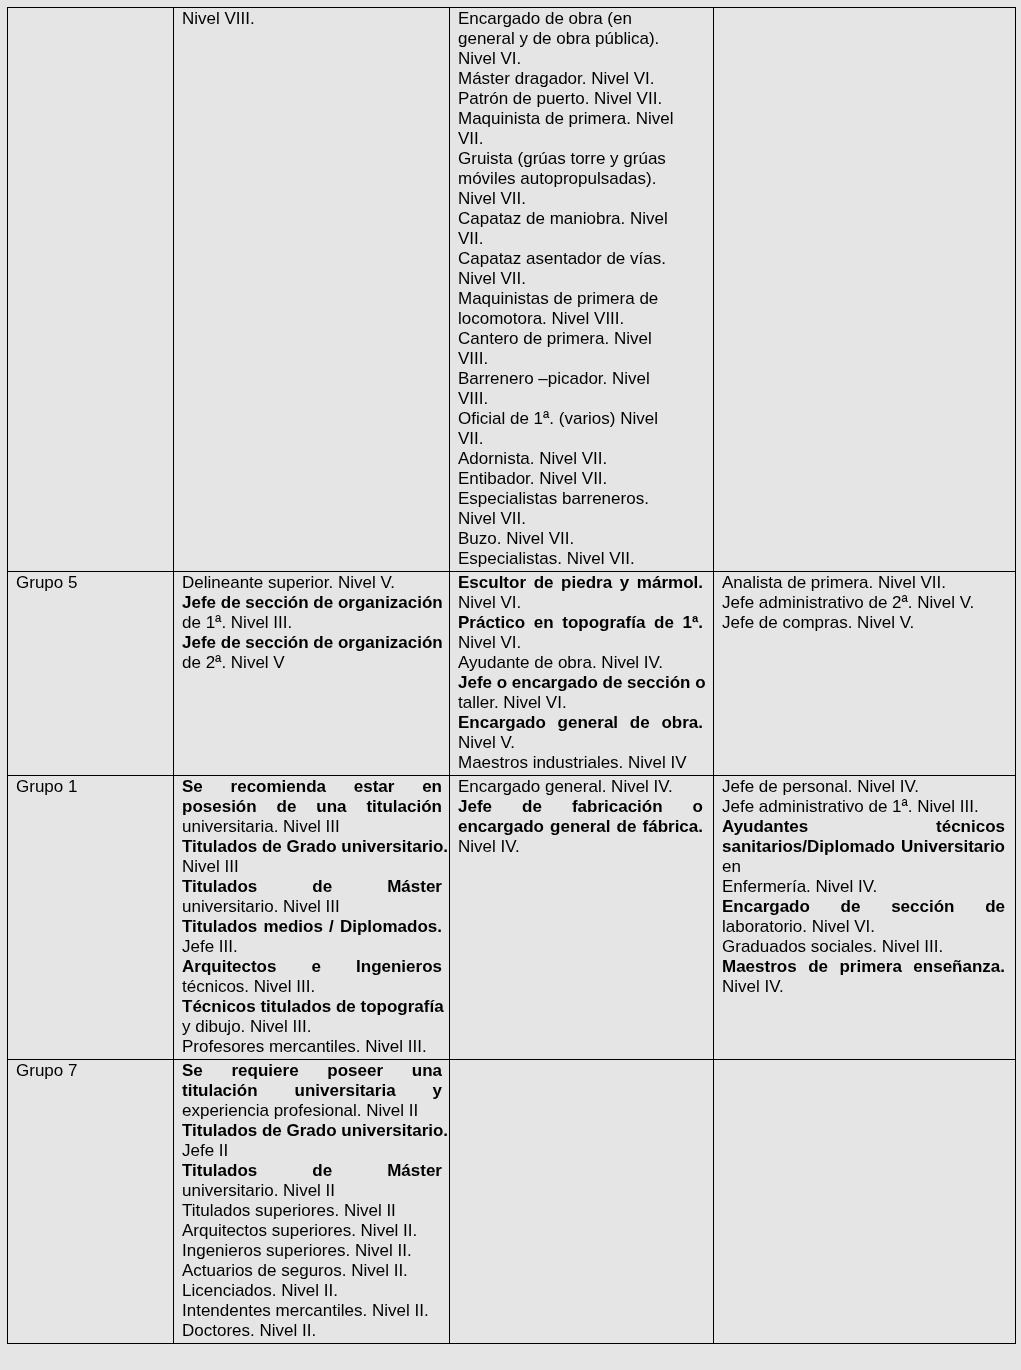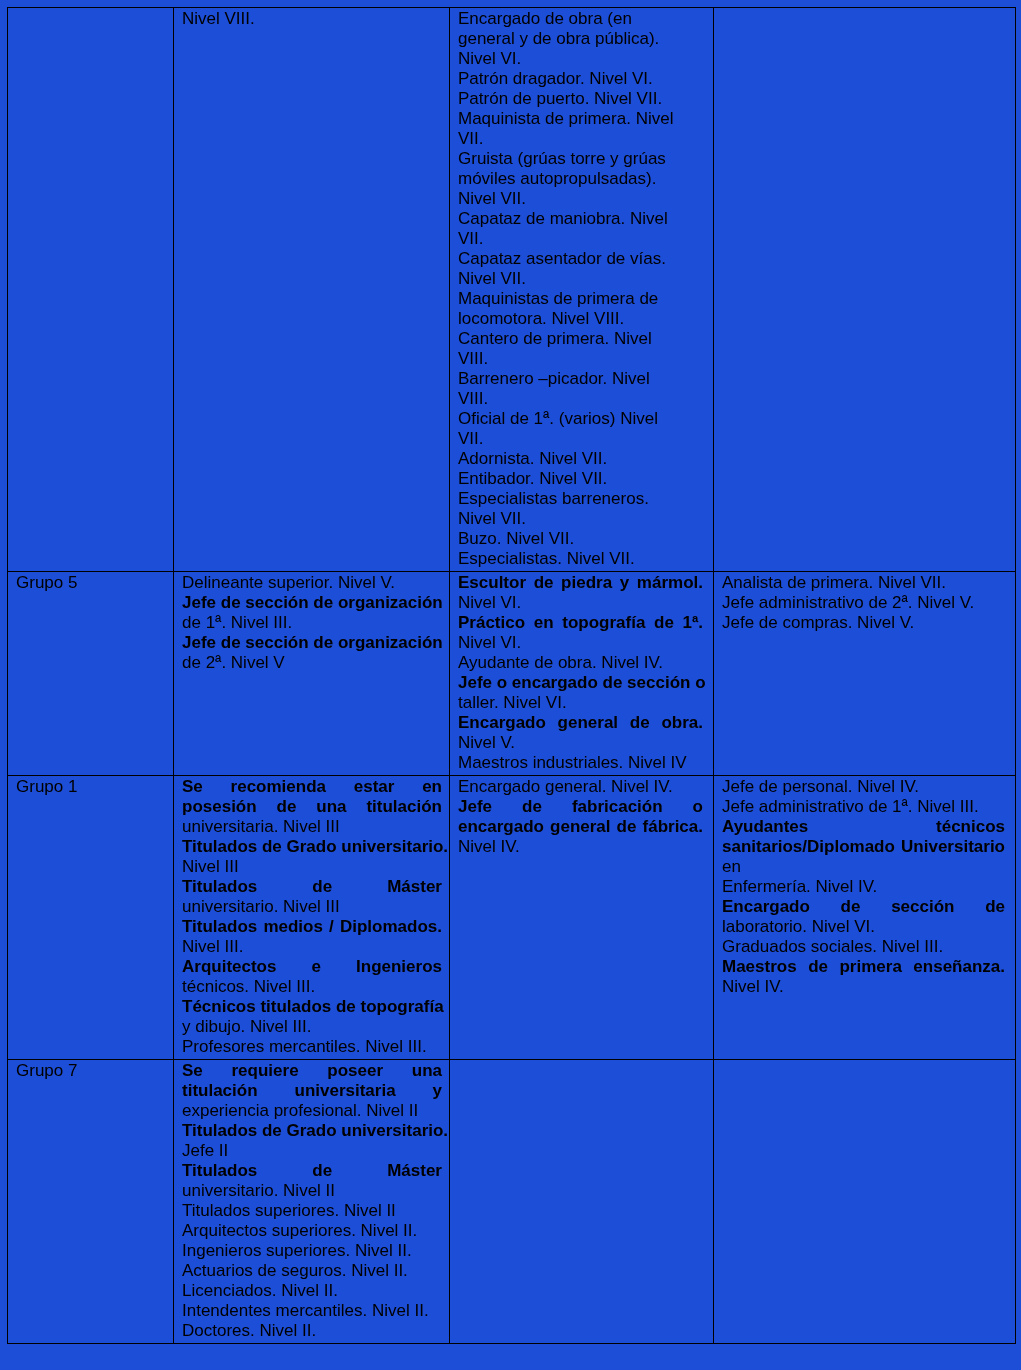--- a/index.html
+++ b/index.html
@@ -7,21 +7,21 @@
     padding: 0;
     background: #ffffff;
     width: 1021px;
     height: 1370px;
     font-family: "Liberation Sans", sans-serif;
   }
   .page {
     position: relative;
     width: 1021px;
     height: 1370px;
-    background: #1d4ed8;
+    background: #e5e5e5;
     overflow: hidden;
   }
   table.doc-table {
     border-collapse: collapse;
     table-layout: fixed;
     margin: 7px 0 0 7px;
     width: 1008px;
   }
   table.doc-table td {
     border: 1px solid #000000;
@@ -64,21 +64,21 @@
               <div class="line">Nivel VIII.</div>
             </div>
           </td>
           <td>
             <div class="entry">
               <div class="line">Encargado de obra (en</div>
               <div class="line">general y de obra pública).</div>
               <div class="line">Nivel VI.</div>
             </div>
             <div class="entry">
-              <div class="line">Patrón dragador. Nivel VI.</div>
+              <div class="line">Máster dragador. Nivel VI.</div>
             </div>
             <div class="entry">
               <div class="line">Patrón de puerto. Nivel VII.</div>
             </div>
             <div class="entry">
               <div class="line">Maquinista de primera. Nivel</div>
               <div class="line">VII.</div>
             </div>
             <div class="entry">
               <div class="line">Gruista (grúas torre y grúas</div>
@@ -198,21 +198,21 @@
             <div class="entry">
               <div class="line stretch">Titulados de Grado universitario.</div>
               <div class="line">Nivel III</div>
             </div>
             <div class="entry">
               <div class="line stretch">Titulados de Máster</div>
               <div class="line">universitario. Nivel III</div>
             </div>
             <div class="entry">
               <div class="line stretch">Titulados medios / Diplomados.</div>
-              <div class="line">Nivel III.</div>
+              <div class="line">Jefe III.</div>
             </div>
             <div class="entry">
               <div class="line stretch">Arquitectos e Ingenieros</div>
               <div class="line">técnicos. Nivel III.</div>
             </div>
             <div class="entry">
               <div class="line stretch">Técnicos titulados de topografía</div>
               <div class="line">y dibujo. Nivel III.</div>
             </div>
             <div class="entry">

